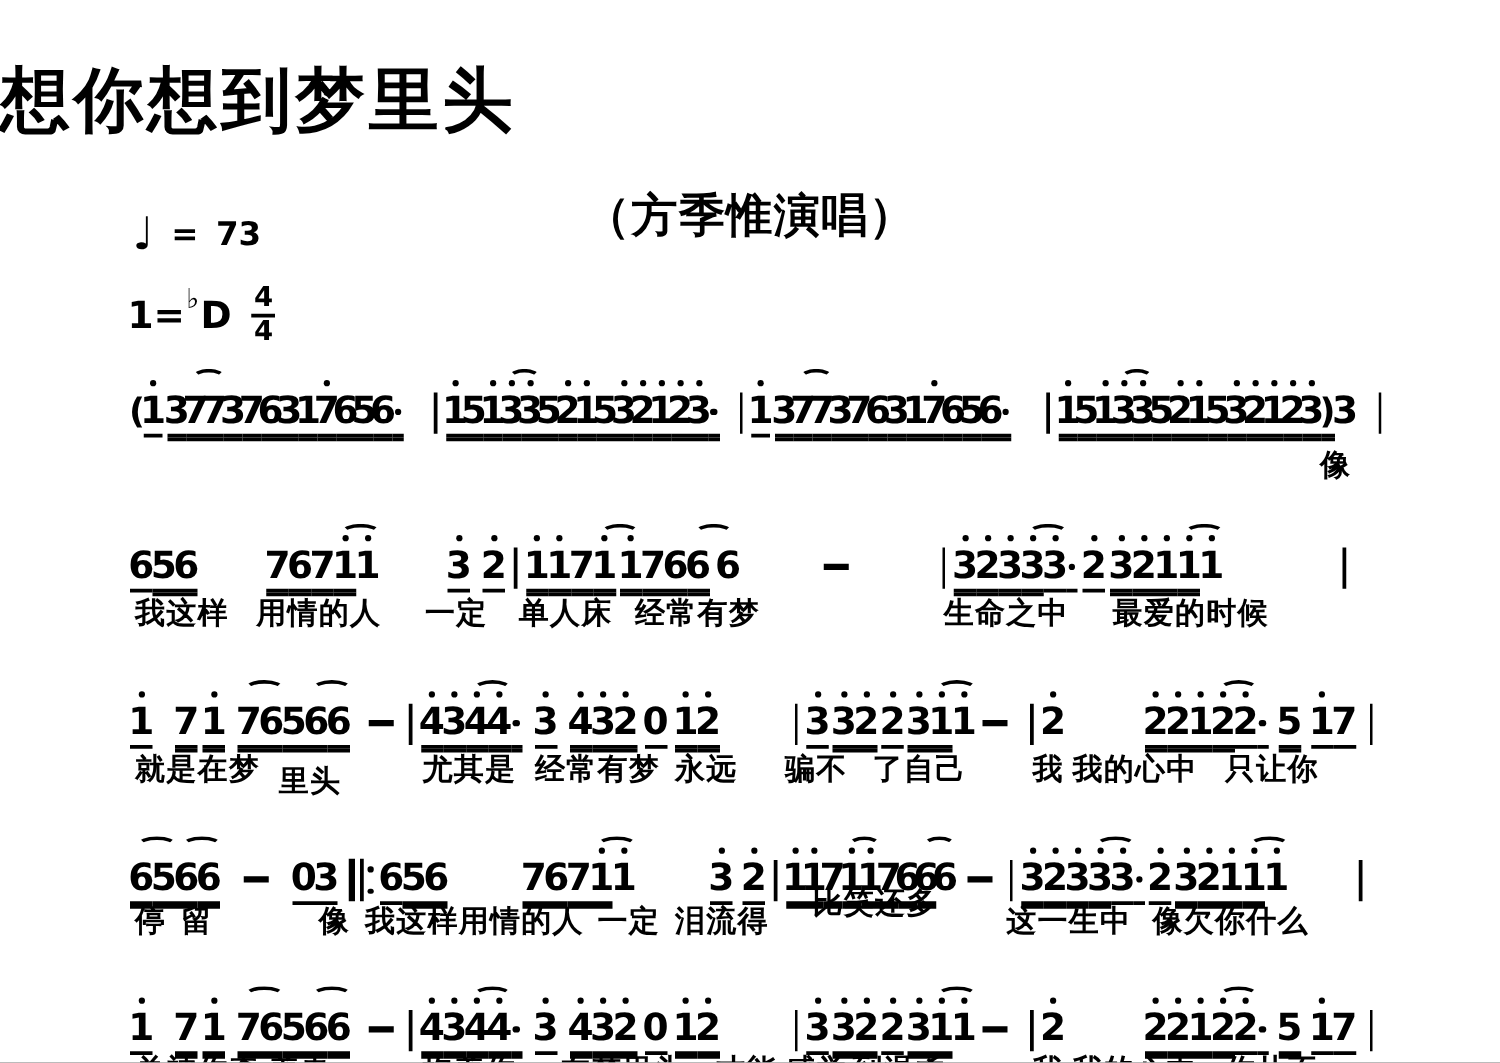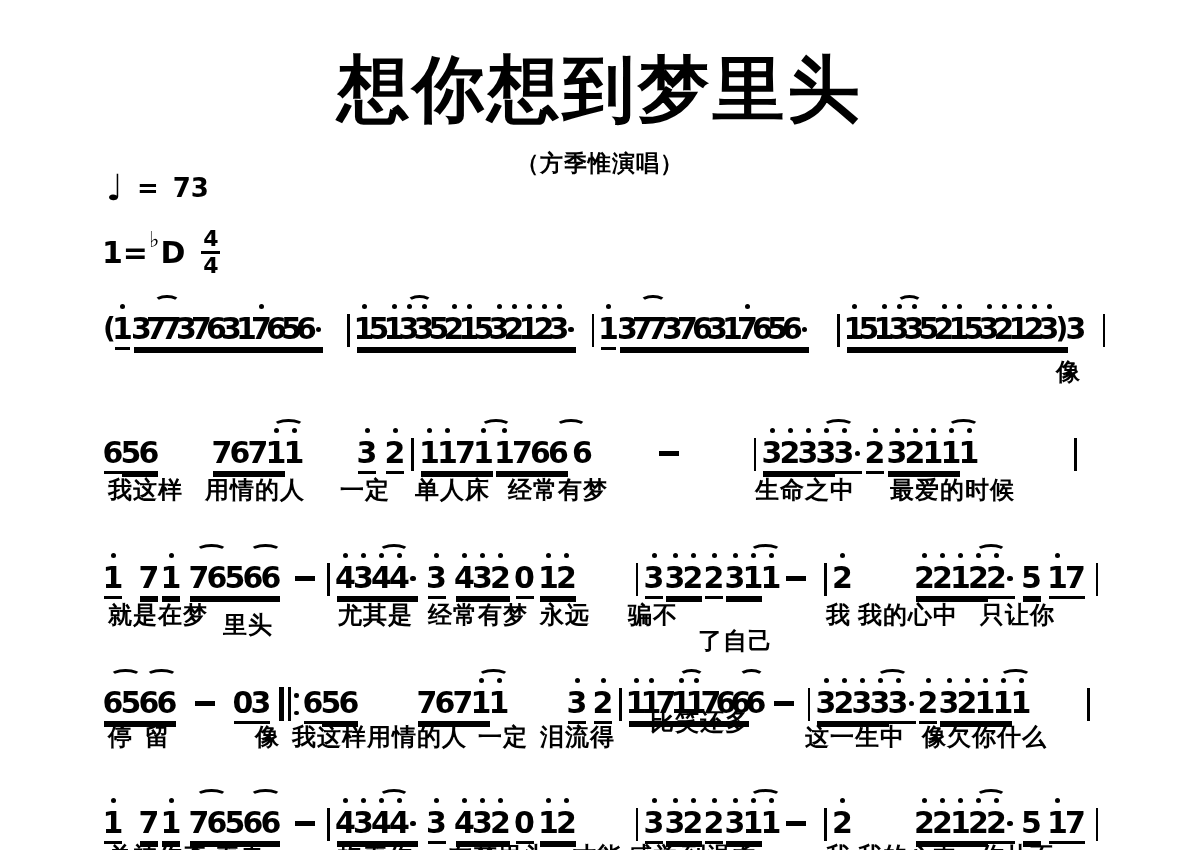--- a/index.html
+++ b/index.html
@@ -1,22 +1,22 @@
 <!DOCTYPE html>
 <html><head>
 <meta charset="utf-8">
 <style>
   html,body{margin:0;padding:0;background:#888;}
   .page{position:relative;width:1200px;height:850px;background:#ffffff;color:#000;
         overflow:hidden;font-family:"DejaVu Sans",sans-serif;}
   
-  .title{position:absolute;left:0;top:50px;width:100%;text-align:center;
-         font-size:72px;font-weight:900;letter-spacing:3px;line-height:1.1;}
+  .title{position:absolute;left:0;top:50px;width:100%;
+         font-size:56px;font-weight:900;letter-spacing:3px;line-height:1.1;}
   .subtitle{position:absolute;left:0;top:148px;width:100%;text-align:center;
-            font-size:23px;font-weight:700;letter-spacing:1px;}
+            font-size:37px;font-weight:700;letter-spacing:1px;}
   .tempo{position:absolute;left:106px;top:170px;display:flex;align-items:center;
          font-size:26px;font-weight:700;}
   .tempo .q{font-size:36px;margin-right:14px;line-height:1;}
   .keyrow{position:absolute;left:102px;top:224px;display:flex;align-items:center;
           font-size:30px;font-weight:700;height:56px;}
   .keyrow .flat{font-size:22px;position:relative;top:-13px;margin:0 1px;}
   .frac{display:inline-flex;flex-direction:column;align-items:center;margin-left:16px;
         font-size:22px;font-weight:700;line-height:1;}
   .frac .fbar{width:19px;height:3px;background:#000;margin:1px 0;}
   .credits{position:absolute;left:948px;top:190px;font-size:23px;font-weight:700;
@@ -396,21 +396,21 @@
           <span class="spf" style="width: 4px;"></span>
         </span>
         <span class="bl"></span>
       </div>
       <span class="lyr" style="left: 108px; top: 599px;">就是在梦</span>
       <span class="lyr" style="left: 215px; top: 609px; margin-left: 8px;">里头</span>
       <span class="lyr" style="left: 338px; top: 599px;">尤其是</span>
       <span class="lyr" style="left: 428px; top: 599px;">经常有梦</span>
       <span class="lyr" style="left: 540px; top: 599px;">永远</span>
       <span class="lyr" style="left: 628px; top: 599px;">骗不</span>
-      <span class="lyr" style="left: 698px; top: 625px;">了自己</span>
+      <span class="lyr" style="left: 698px; top: 599px;">了自己</span>
       <span class="lyr" style="left: 826px; top: 599px;">我</span>
       <span class="lyr" style="left: 858px; top: 599px;">我的心中</span>
       <span class="lyr" style="left: 980px; top: 599px;">只让你</span>
       <div class="mrow" style="top: 686px;">
         <span class="meas" style="width: 170px;">
           <span class="grp u2">
             <span class="tok">6<i class="arc"></i></span>
             <span class="tok">5</span>
             <span class="tok">6<i class="arc"></i></span>
             <span class="tok">6</span>

